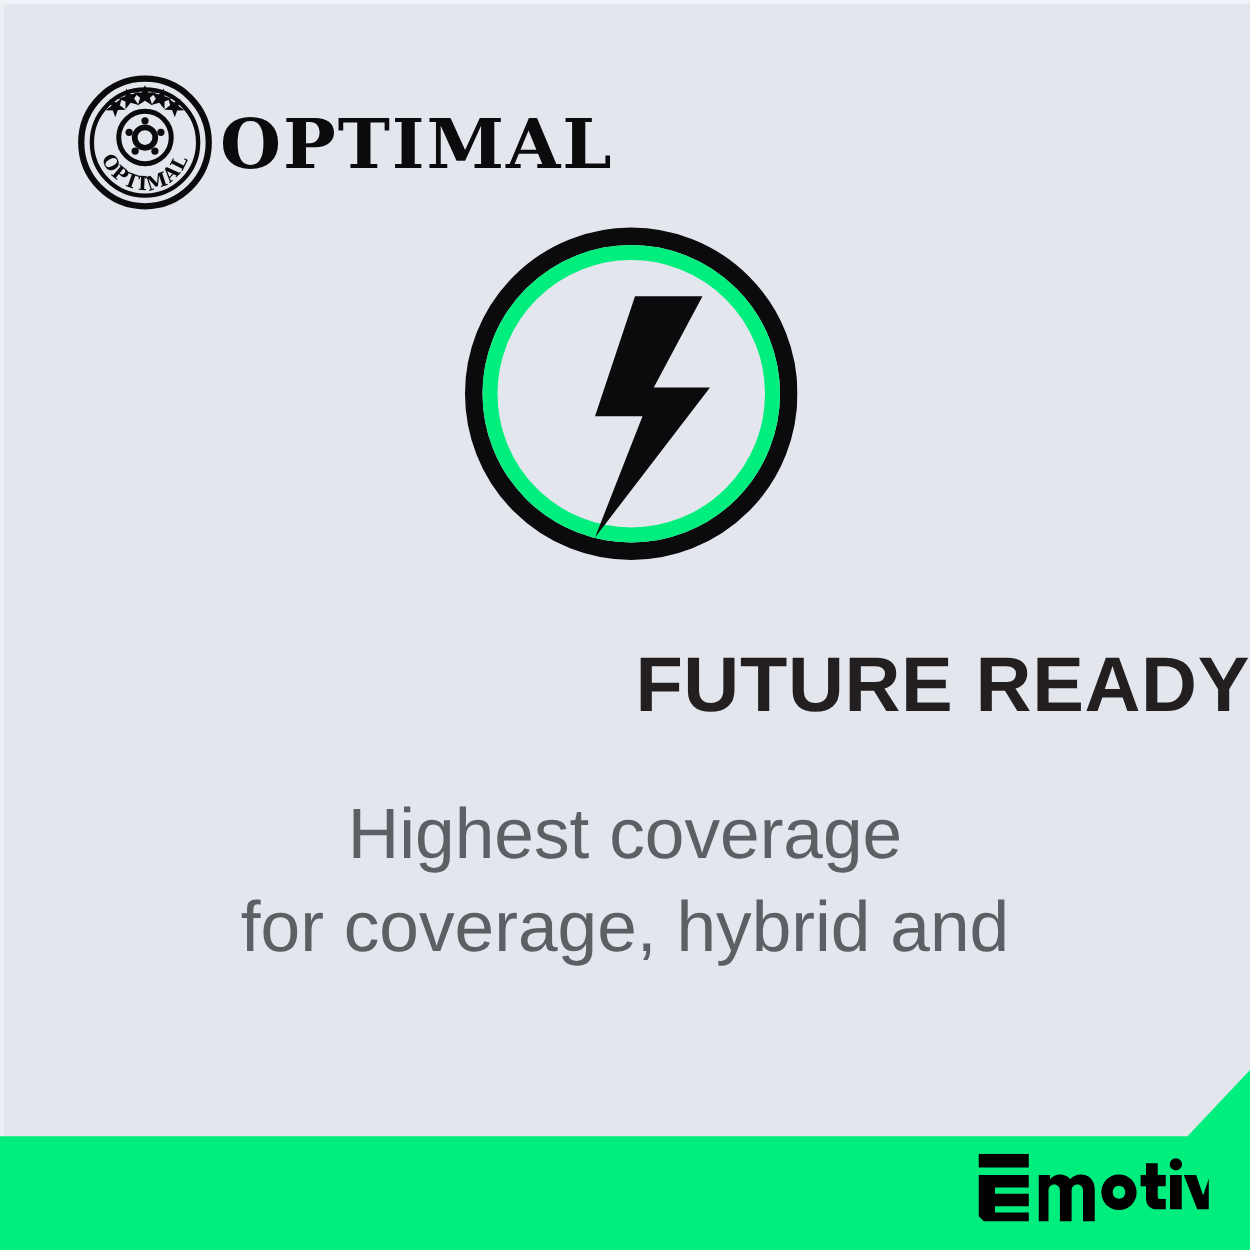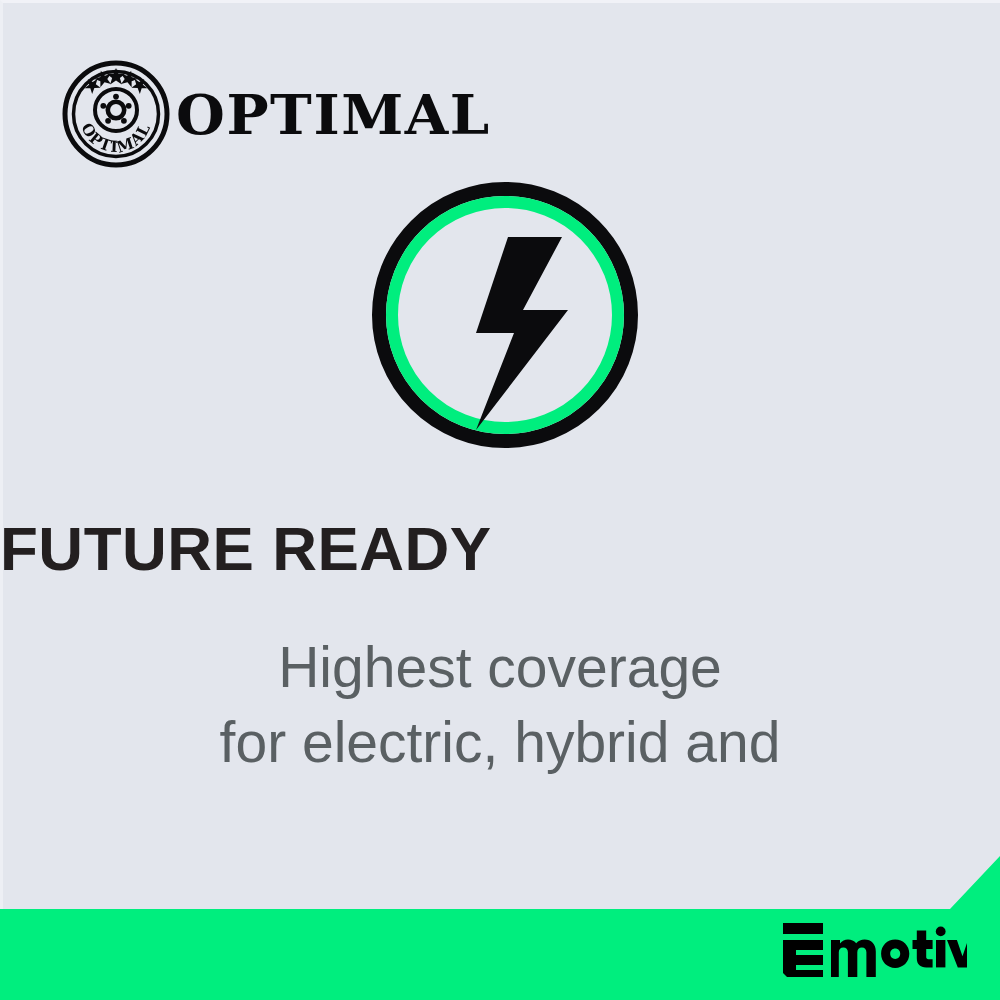--- a/index.html
+++ b/index.html
@@ -74,21 +74,21 @@
     height: 268px;
     display: block;
   }
 
   
   #headline {
     position: absolute;
     left: 0;
     top: 516px;
     width: 1000px;
-    text-align: left;
+    text-align: right;
     font-weight: 700;
     font-size: 62px;
     letter-spacing: 0.5px;
     color: #231f20;
     line-height: 1.05;
     white-space: nowrap;
   }
 
   #subhead {
     position: absolute;
@@ -197,21 +197,21 @@
       <circle cx="133" cy="134" r="113" fill="none" stroke="#00EE7E" stroke-width="12"></circle>
 
       <path d="M136 56 L190 56 L151 129 L196 129 L104 249 L142 152 L104 152 Z" fill="#0b0b0d"></path>
     </svg>
   </div>
 
   <div id="headline">FUTURE READY</div>
 
   <div id="subhead">
     <span class="line">Highest coverage</span>
-    <span class="line">for electric, hybrid and</span>
+    <span class="line">for coverage, hybrid and</span>
   </div>
 
   <div id="footer-band">
     <svg width="1000" height="1000" viewBox="0 0 1000 1000" aria-hidden="true">
       <path d="M0,909 L950,909 L1000,856 L1000,1000 L0,1000 Z" fill="#00EE7E"></path>
     </svg>
   </div>
 
   <div id="footer-wordmark">
     <svg width="186" height="54" viewBox="0 0 186 54" aria-hidden="true">

